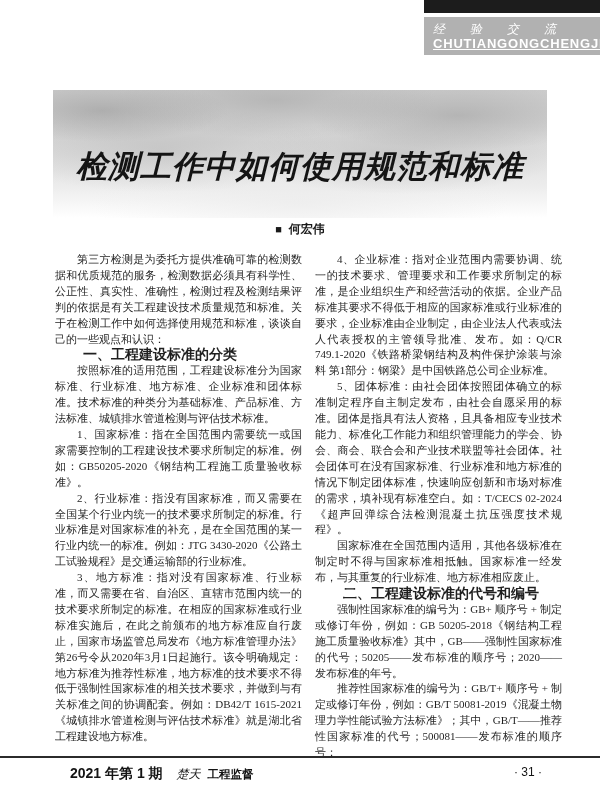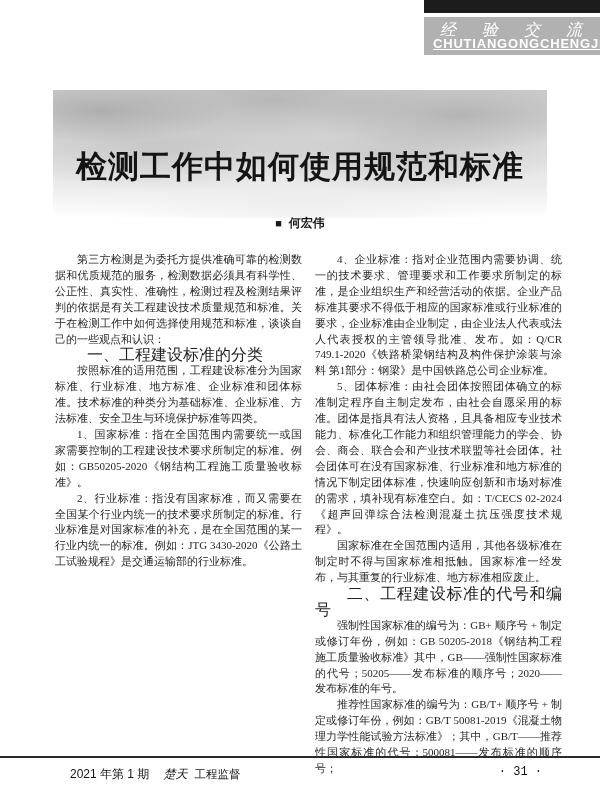--- a/index.html
+++ b/index.html
@@ -5,60 +5,60 @@
   html,body{margin:0;padding:0;}
   body{
     width:600px;height:800px;position:relative;background:#ffffff;
     font-family:"Liberation Serif","DejaVu Serif",serif;
     color:#1e1e1e;overflow:hidden;
   }
   
   .black-bar{position:absolute;left:424px;top:0;width:176px;height:13px;background:#1c1c1c;}
   .gray-bar{position:absolute;left:424px;top:17px;width:176px;height:38px;background:#b1b1b1;
     color:#ffffff;padding:4px 0 0 9px;box-sizing:border-box;}
-  .col-label{font-style:italic;font-size:16px;letter-spacing:11px;line-height:17px;
-    font-family:"Liberation Serif",serif;white-space:nowrap;text-align:center;}
+  .col-label{font-style:italic;font-size:12px;letter-spacing:11px;line-height:17px;
+    font-family:"Liberation Serif",serif;white-space:nowrap;}
   .col-roman{font-family:"Liberation Sans",sans-serif;font-weight:bold;font-size:13px;
     letter-spacing:0.8px;line-height:11px;white-space:nowrap;text-decoration:underline;}
   
   .banner{
     position:absolute;left:53px;top:90px;width:494px;height:128px;text-align:center;
     background-image:
       radial-gradient(ellipse 180px 45px at 10% 16%, rgba(145,145,145,0.55), rgba(145,145,145,0) 70%),
       radial-gradient(ellipse 230px 55px at 45% 8%,  rgba(158,158,158,0.50), rgba(158,158,158,0) 70%),
       radial-gradient(ellipse 210px 50px at 82% 20%, rgba(150,150,150,0.50), rgba(150,150,150,0) 70%),
       radial-gradient(ellipse 240px 60px at 22% 46%, rgba(173,173,173,0.45), rgba(173,173,173,0) 72%),
       radial-gradient(ellipse 220px 52px at 70% 52%, rgba(165,165,165,0.40), rgba(165,165,165,0) 72%),
       radial-gradient(ellipse 280px 70px at 50% 88%, rgba(235,235,235,0.70), rgba(235,235,235,0) 75%),
       linear-gradient(to bottom,#cdcdcd 0%,#dadada 42%,#ededed 76%,#ffffff 100%);
   }
   .banner h1{
     margin:0;padding-top:56px;font-size:31px;font-weight:bold;color:#141414;
-    letter-spacing:1px;font-family:"Liberation Serif","DejaVu Serif",serif;
+    letter-spacing:1px;font-family:"Liberation Serif","DejaVu Serif",serif;font-style:italic;
   }
-  .author-line{position:absolute;left:0;top:215px;width:600px;text-align:center;
+  .author-line{position:absolute;left:0;top:221px;width:600px;text-align:center;
     font-family:"Liberation Sans",sans-serif;font-size:12px;color:#1a1a1a;font-weight:bold;}
   .author-line .marker{font-size:11px;margin-right:7px;}
   
   .columns{position:absolute;left:55px;top:252px;width:507px;display:flex;gap:13px;justify-content:flex-end;}
   .col{width:247px;font-size:11px;line-height:15.9px;text-align:justify;color:#1f1f1f;}
   .col p{margin:0;text-indent:2em;}
-  .col .heading{font-weight:normal;text-indent:2em;font-family:"Liberation Sans",sans-serif;
-    font-size:16px;}
+  .col .heading{font-weight:bold;text-indent:2em;font-family:"Liberation Sans",sans-serif;
+    font-size:14px;}
   
   .footer-rule{position:absolute;left:0;top:756px;width:600px;height:0;
     border-top:2px solid #2b2b2b;}
   .footer{position:absolute;left:0;top:764px;width:600px;height:24px;}
   .footer-left{position:absolute;left:70px;top:0;white-space:nowrap;}
-  .issue{font-family:"Liberation Sans",sans-serif;font-weight:normal;font-size:12px;color:#141414;}
+  .issue{font-family:"Liberation Sans",sans-serif;font-weight:bold;font-size:14px;color:#141414;}
   .journal-script{font-style:italic;font-size:12px;margin:0 3px 0 10px;color:#141414;
     font-family:"Liberation Serif",serif;}
-  .journal-name{font-family:"Liberation Sans",sans-serif;font-weight:normal;font-size:11.5px;color:#141414;}
+  .journal-name{font-family:"Liberation Sans",sans-serif;font-weight:bold;font-size:11.5px;color:#141414;}
   .page-num{position:absolute;right:58px;top:1px;font-size:12px;color:#141414;
-    font-family:Liberation Mono, monospace;}
+    font-family:Liberation Sans, sans-serif;}
 </style>
 </head>
 <body>
 
 <div class="black-bar"></div>
 
 <div class="gray-bar">
   <div class="col-label">经 验 交 流</div>
   <div class="col-roman">CHUTIANGONGCHENGJIANDU</div>
 </div>
@@ -68,23 +68,24 @@
 </div>
 
 <div class="author-line">
   <span class="marker">■</span><span>何宏伟</span>
 </div>
 
 <div class="columns">
   <div class="col">
     <p>第三方检测是为委托方提供准确可靠的检测数据和优质规范的服务，检测数据必须具有科学性、公正性、真实性、准确性，检测过程及检测结果评判的依据是有关工程建设技术质量规范和标准。关于在检测工作中如何选择使用规范和标准，谈谈自己的一些观点和认识：</p>
     <p class="heading">一、工程建设标准的分类</p>
-    <p>按照标准的适用范围，工程建设标准分为国家标准、行业标准、地方标准、企业标准和团体标准。技术标准的种类分为基础标准、企业标准、方法标准、安全卫生与环境保护标准等四类。</p>
+    <p>按照标准的适用范围，工程建设标准分为国家标准、行业标准、地方标准、企业标准和团体标准。技术标准的种类分为基础标准、产品标准、方法标准、城镇排水管道检测与评估技术标准。</p>
     <p>1、国家标准：指在全国范围内需要统一或国家需要控制的工程建设技术要求所制定的标准。例如：GB50205-2020《钢结构工程施工质量验收标准》。</p>
     <p>2、行业标准：指没有国家标准，而又需要在全国某个行业内统一的技术要求所制定的标准。行业标准是对国家标准的补充，是在全国范围的某一行业内统一的标准。例如：JTG 3430-2020《公路土工试验规程》是交通运输部的行业标准。</p>
+    <p>3、地方标准：指对没有国家标准、行业标准，而又需要在省、自治区、直辖市范围内统一的技术要求所制定的标准。在相应的国家标准或行业标准实施后，在此之前颁布的地方标准应自行废止，国家市场监管总局发布《地方标准管理办法》第26号令从2020年3月1日起施行。该令明确规定：地方标准为推荐性标准，地方标准的技术要求不得低于强制性国家标准的相关技术要求，并做到与有关标准之间的协调配套。例如：DB42/T 1615-2021《城镇排水管道检测与评估技术标准》就是湖北省工程建设地方标准。</p>
   </div>
   <div class="col">
     <p>4、企业标准：指对企业范围内需要协调、统一的技术要求、管理要求和工作要求所制定的标准，是企业组织生产和经营活动的依据。企业产品标准其要求不得低于相应的国家标准或行业标准的要求，企业标准由企业制定，由企业法人代表或法人代表授权的主管领导批准、发布。如：Q/CR 749.1-2020《铁路桥梁钢结构及构件保护涂装与涂料 第1部分：钢梁》是中国铁路总公司企业标准。</p>
     <p>5、团体标准：由社会团体按照团体确立的标准制定程序自主制定发布，由社会自愿采用的标准。团体是指具有法人资格，且具备相应专业技术能力、标准化工作能力和组织管理能力的学会、协会、商会、联合会和产业技术联盟等社会团体。社会团体可在没有国家标准、行业标准和地方标准的情况下制定团体标准，快速响应创新和市场对标准的需求，填补现有标准空白。如：T/CECS 02-2024《超声回弹综合法检测混凝土抗压强度技术规程》。</p>
     <p>国家标准在全国范围内适用，其他各级标准在制定时不得与国家标准相抵触。国家标准一经发布，与其重复的行业标准、地方标准相应废止。</p>
     <p class="heading">二、工程建设标准的代号和编号</p>
     <p>强制性国家标准的编号为：GB+ 顺序号 + 制定或修订年份，例如：GB 50205-2018《钢结构工程施工质量验收标准》其中，GB——强制性国家标准的代号；50205——发布标准的顺序号；2020——发布标准的年号。</p>
     <p>推荐性国家标准的编号为：GB/T+ 顺序号 + 制定或修订年份，例如：GB/T 50081-2019《混凝土物理力学性能试验方法标准》；其中，GB/T——推荐性国家标准的代号；500081——发布标准的顺序号；</p>
   </div>
 </div>

